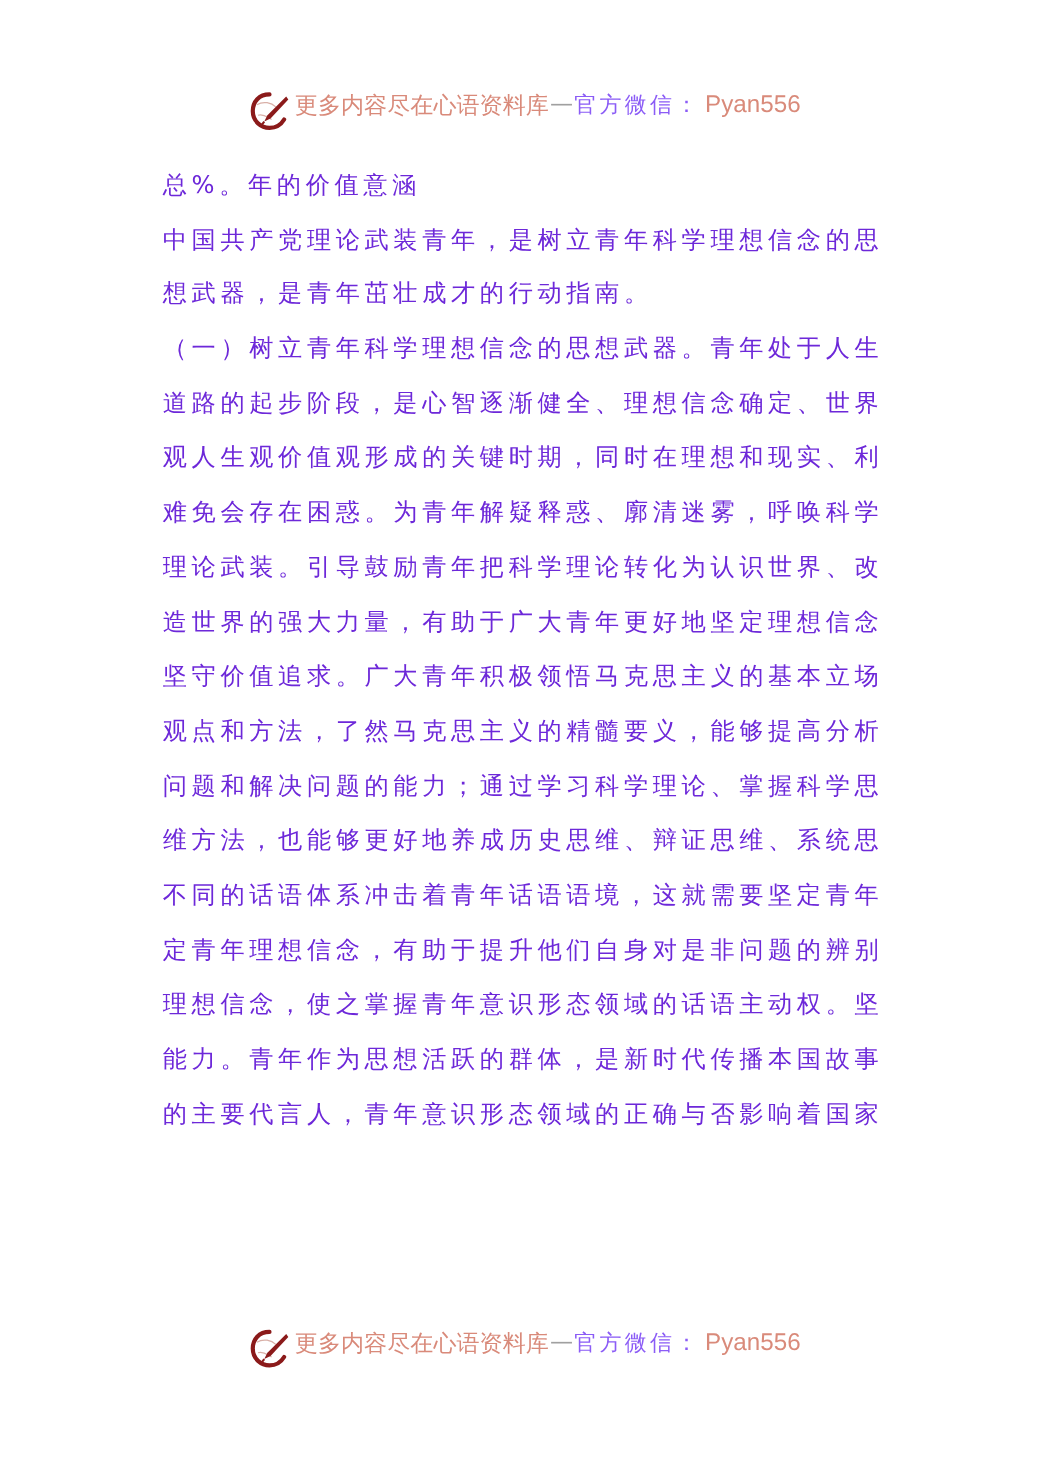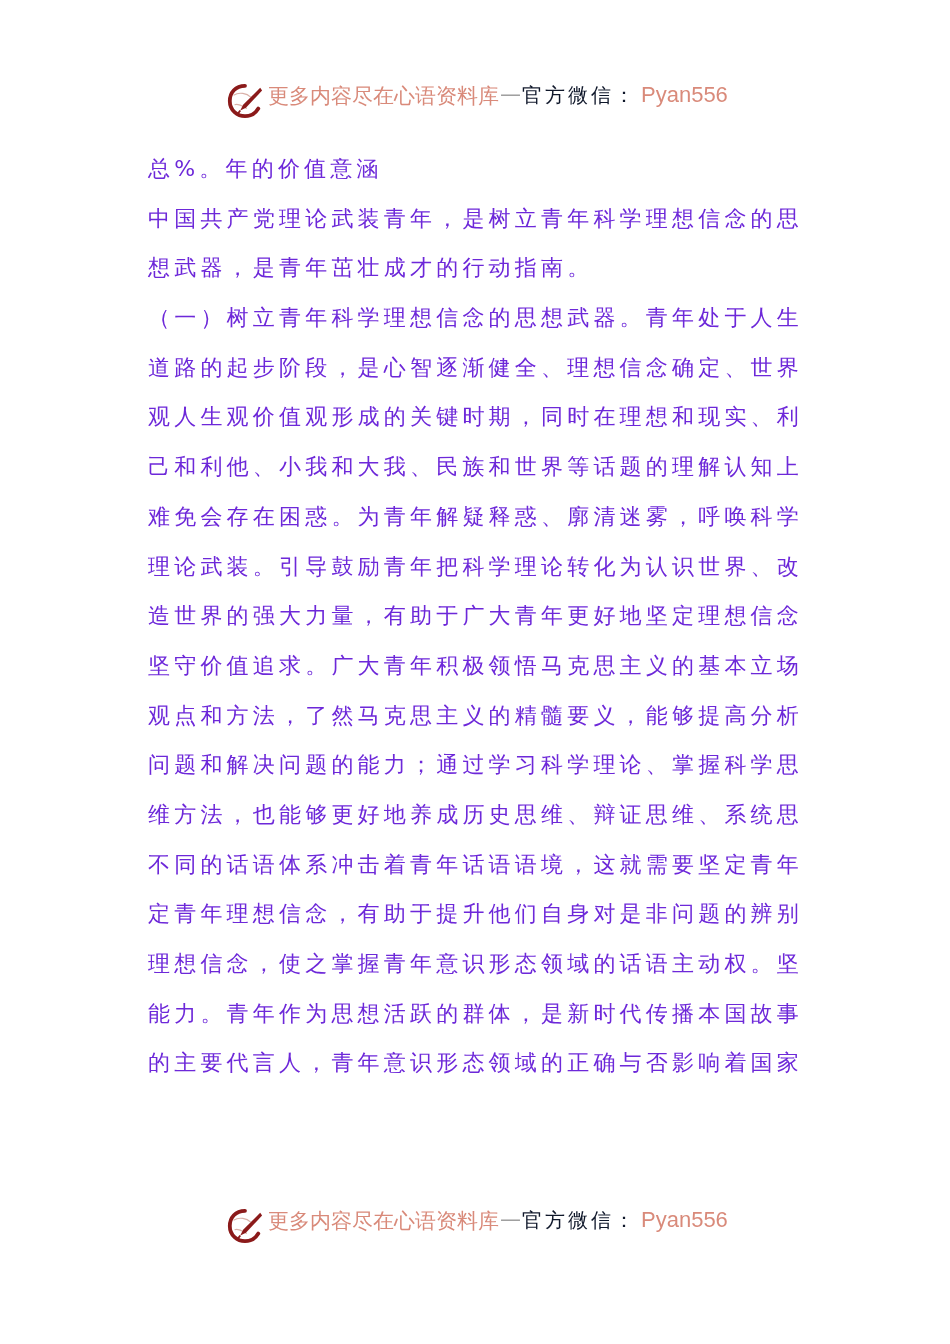--- a/index.html
+++ b/index.html
@@ -43,21 +43,21 @@
       font-size: 21px;
       letter-spacing: 0px;
     }
     .banner .dash {
       color: #a0a0a0;
       font-size: 21px;
       margin: 0 1px;
     }
     .banner .wechat-label {
       font-family: "DejaVu Serif", "Liberation Serif", serif;
-      color: #0f172a;
+      color: #8b5cf6;
       font-size: 20px;
       letter-spacing: 3px;
     }
     .banner .wechat-id {
       font-family: "Liberation Sans", sans-serif;
       color: #d98a7a;
       font-size: 22px;
       margin-left: 4px;
     }
     .body-text {
@@ -95,21 +95,20 @@
     <span class="wechat-id">Pyan556</span>
   </div>
 
   <div class="body-text">
     <div class="line">总%。年的价值意涵</div>
     <div class="line">中国共产党理论武装青年，是树立青年科学理想信念的思</div>
     <div class="line">想武器，是青年茁壮成才的行动指南。</div>
     <div class="line">（一）树立青年科学理想信念的思想武器。青年处于人生</div>
     <div class="line">道路的起步阶段，是心智逐渐健全、理想信念确定、世界</div>
     <div class="line">观人生观价值观形成的关键时期，同时在理想和现实、利</div>
-    <div class="line">己和利他、小我和大我、民族和世界等话题的理解认知上</div>
     <div class="line">难免会存在困惑。为青年解疑释惑、廓清迷雾，呼唤科学</div>
     <div class="line">理论武装。引导鼓励青年把科学理论转化为认识世界、改</div>
     <div class="line">造世界的强大力量，有助于广大青年更好地坚定理想信念</div>
     <div class="line">坚守价值追求。广大青年积极领悟马克思主义的基本立场</div>
     <div class="line">观点和方法，了然马克思主义的精髓要义，能够提高分析</div>
     <div class="line">问题和解决问题的能力；通过学习科学理论、掌握科学思</div>
     <div class="line">维方法，也能够更好地养成历史思维、辩证思维、系统思</div>
     <div class="line">不同的话语体系冲击着青年话语语境，这就需要坚定青年</div>
     <div class="line">定青年理想信念，有助于提升他们自身对是非问题的辨别</div>
     <div class="line">理想信念，使之掌握青年意识形态领域的话语主动权。坚</div>

